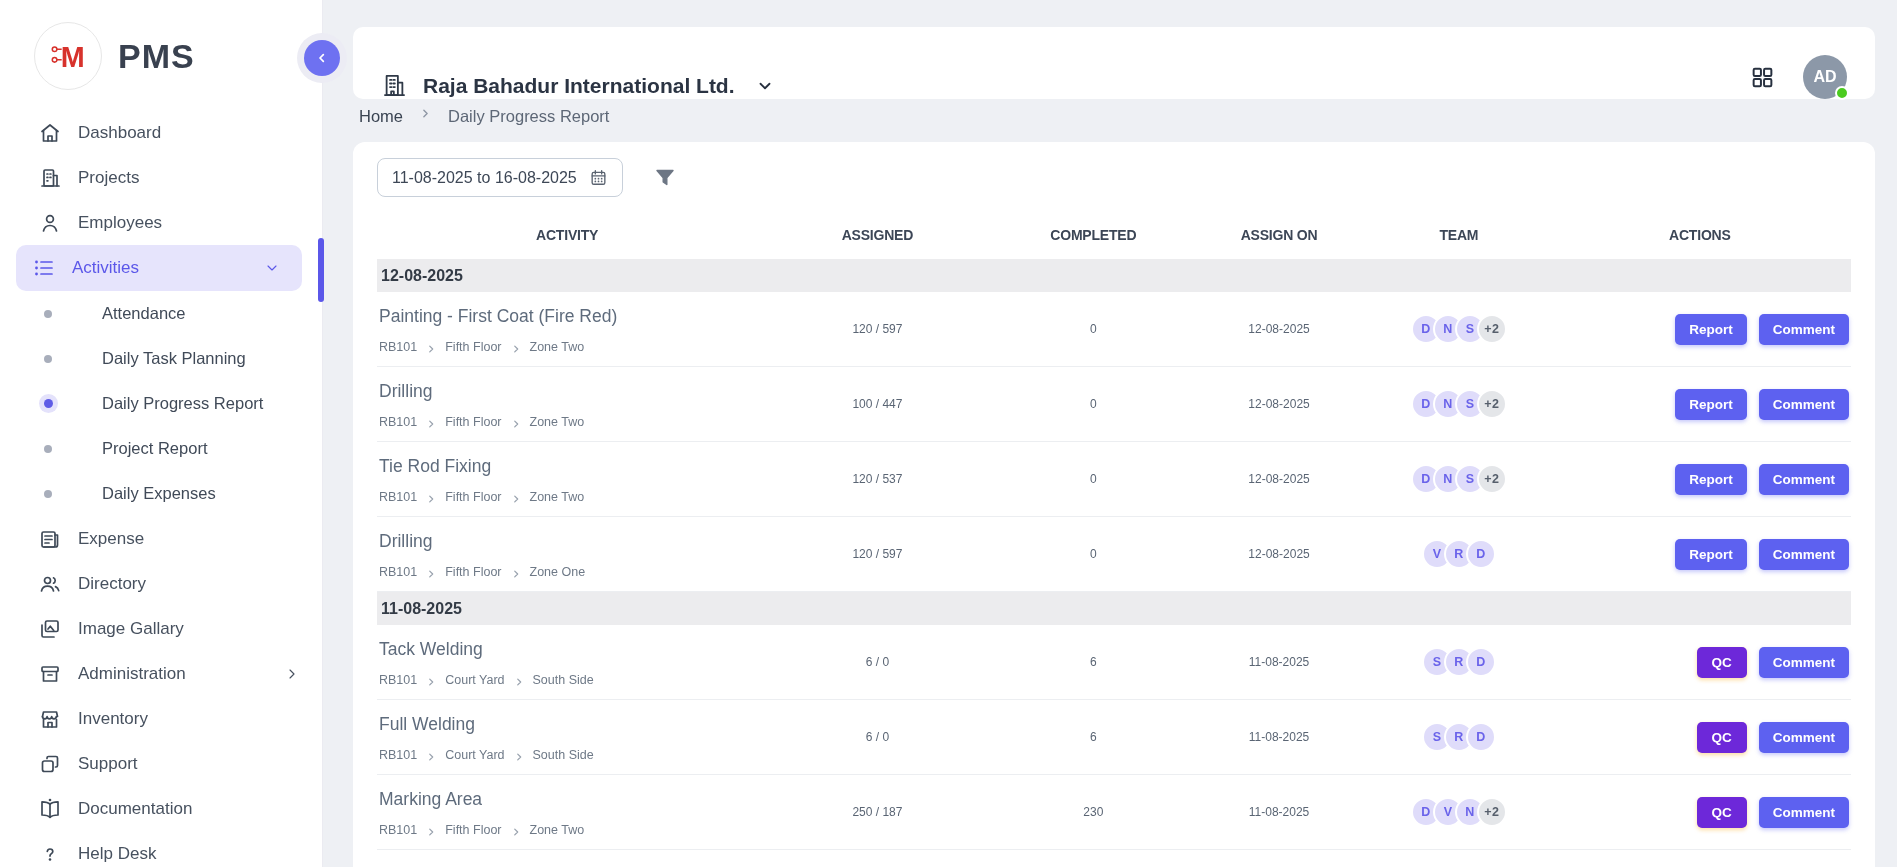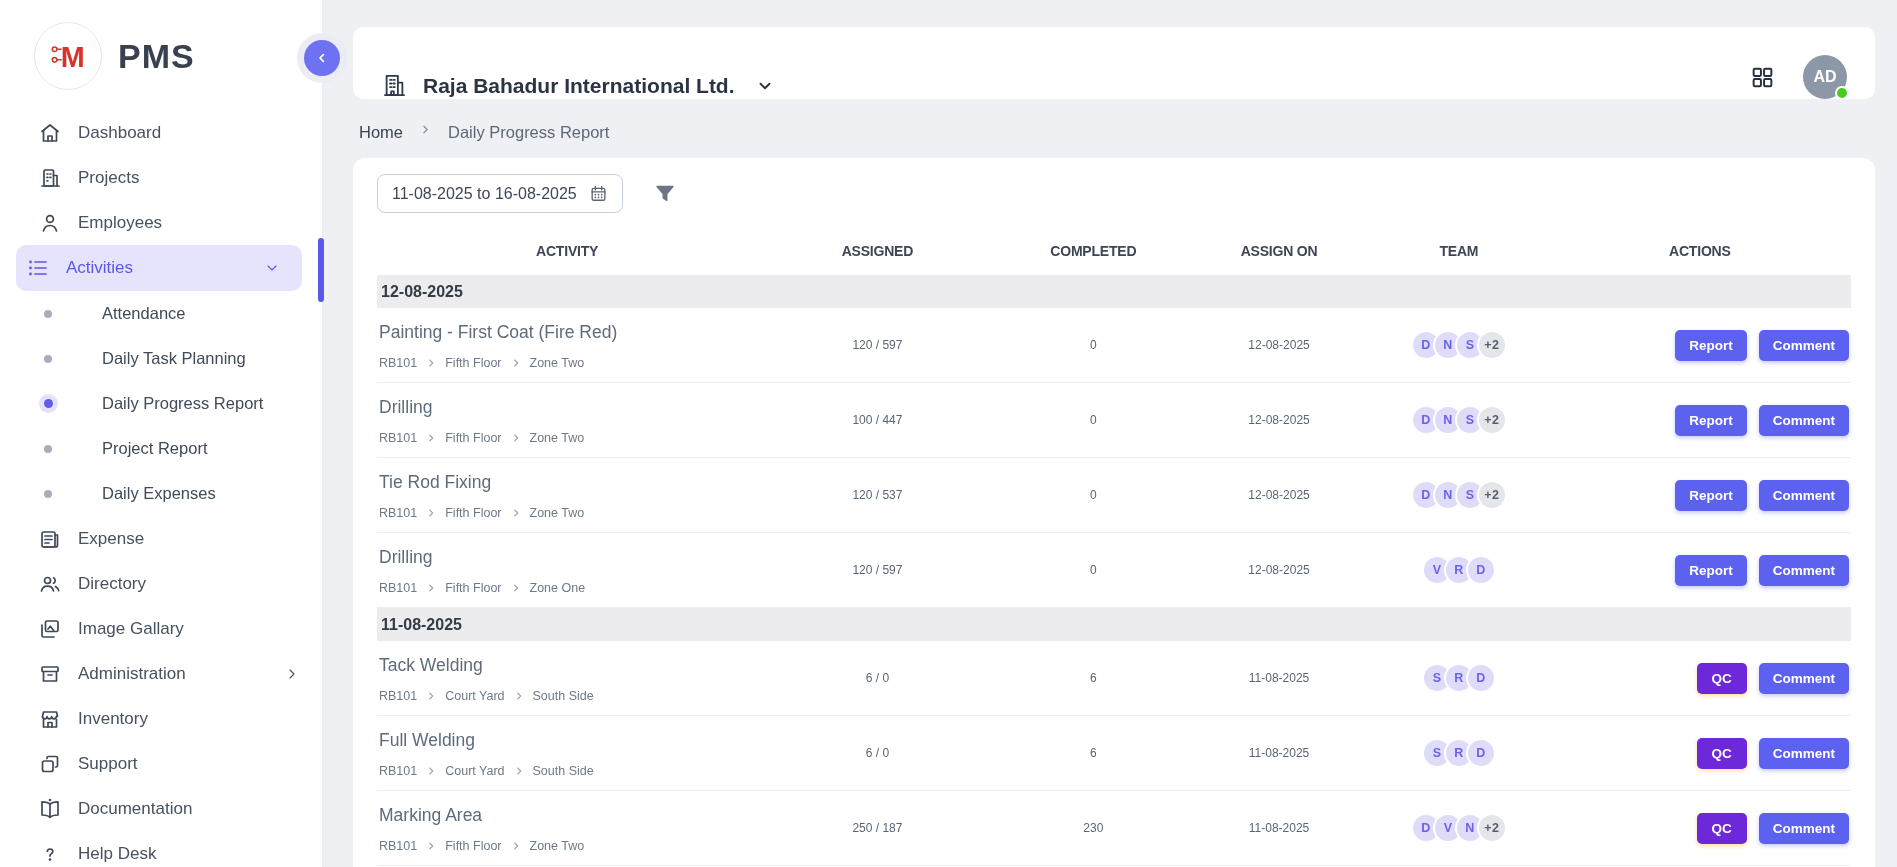--- a/index.html
+++ b/index.html
@@ -15,21 +15,21 @@
   .app-name { font-size:34px; font-weight:800; color:#39414f; letter-spacing:1px; }
   .side-nav { padding-top:8px; }
   .side-item { display:flex; align-items:center; gap:16px; height:45px; padding:0 22px 0 38px;
     color:#47515f; font-size:17px; cursor:pointer; }
   .side-item .ico { width:24px; height:24px; flex:none; color:#3e4957; display:flex; }
   .side-item .ico svg { width:24px; height:24px; }
   .side-item .lbl { white-space:nowrap; }
   .side-item .chev { margin-left:auto; display:flex; }
   .side-item .chev svg { width:16px; height:16px; }
   .side-item.parent-active { background:#e6e4fc; color:#5b57e9; margin:0 20px 0 16px;
-    padding-left:10px; height:46px; border-radius:10px; }
+    padding-left:16px; height:46px; border-radius:10px; }
   .side-item.parent-active .ico { color:#5b57e9; }
   .side-item.sub { font-size:16.5px; color:#404a58; }
   .dot-wrap { width:20px; display:flex; justify-content:center; flex:none; }
   .dot { width:8px; height:8px; border-radius:50%; background:#a8aebb; }
   .dot.active { width:9px; height:9px; background:#5f5ce6; box-shadow:0 0 0 5px #e4e2fb; }
   .side-item.sub .lbl { margin-left:28px; }
   .active-bar { position:absolute; right:-2px; top:238px; width:6px; height:64px;
     background:#5b57e9; border-radius:4px; }
   .collapse-btn { position:absolute; left:304px; top:40px; width:36px; height:36px;
     border-radius:50%; background:#6e71f1; color:#fff; display:flex; align-items:center;
@@ -46,21 +46,21 @@
   .company .c-chev { display:flex; color:#27303f; margin-left:6px; } .company .c-chev svg { width:18px; height:18px; }
   .topbar-right { margin-left:auto; display:flex; align-items:center; gap:28px; }
   .grid-btn { display:flex; color:#27303f; background:none; border:none; cursor:pointer; }
   .grid-btn svg { width:25px; height:25px; }
   .avatar { width:44px; height:44px; border-radius:50%; background:#8c98a8; color:#fff;
     font-weight:700; font-size:16px; display:flex; align-items:center; justify-content:center;
     position:relative; cursor:pointer; }
   .online { position:absolute; right:-2px; bottom:-1px; width:14px; height:14px;
     background:#4bcb1f; border:2.5px solid #fff; border-radius:50%; }
 
-  .breadcrumb { display:flex; align-items:flex-start; gap:16px; margin:24px 0 0 6px;
+  .breadcrumb { display:flex; align-items:flex-start; gap:16px; margin:8px 0 0 6px;
     font-size:16.5px; }
   .bc-home { color:#3a4452; cursor:pointer; }
   .bc-sep { display:flex; color:#8f98a5; } .bc-sep svg { width:13px; height:13px; }
   .bc-current { color:#5d6776; }
 
   .content-card { background:#fff; border-radius:12px; margin-top:16px; padding:16px 24px;
     height:760px; }
   .filter-row { display:flex; align-items:center; gap:30px; }
   .date-field { display:flex; align-items:center; gap:12px; border:1px solid #c8d0da;
     border-radius:8px; padding:9px 14px; font-size:16px; color:#3d4756; cursor:pointer;
@@ -74,21 +74,21 @@
     grid-template-columns:25.8% 16.3% 13% 12.2% 12.2% 20.5%; }
   .t-head { padding:12px 0 16px; }
   .t-head span { text-align:center; font-size:14px; font-weight:700; color:#3c4656;
     letter-spacing:-0.2px; }
   .group-band { background:#ececee; height:33px; display:flex; align-items:center;
     padding:0 4px; font-size:16px; font-weight:700; color:#333b46; }
   .t-row { align-items:center; padding:12px 0; border-bottom:1px solid #eceef1; }
   .cell-num { text-align:center; font-size:12px; color:#5a6574; }
   .cell-activity { padding-left:2px; }
   .activity-title { font-size:17.5px; color:#5e6b7c; margin:2px 0 13px; }
-  .path { display:flex; align-items:center; gap:9px; font-size:12.5px; color:#6e7987; }
+  .path { display:flex; align-items:flex-end; gap:9px; font-size:12.5px; color:#6e7987; }
   .psep { display:flex; color:#99a2ae; } .psep svg { width:10px; height:10px; }
   .team-cell { display:flex; justify-content:center; }
   .badge { width:30px; height:30px; border-radius:50%; background:#dfdcfa; color:#6a63ea;
     font-size:12.5px; font-weight:600; display:flex; align-items:center; justify-content:center;
     margin-left:-8px; border:2px solid #fff; cursor:pointer; }
   .badge:first-child { margin-left:0; }
   .badge.more { background:#e4e6e9; color:#565f6c; letter-spacing:.5px; }
   .actions-cell { display:flex; justify-content:flex-end; gap:12px; padding-right:2px; }
   .btn { border:none; border-radius:5px; color:#fff; font-weight:700; font-size:13.5px;
     font-family:inherit; padding:0 14px; height:31px; cursor:pointer; }

